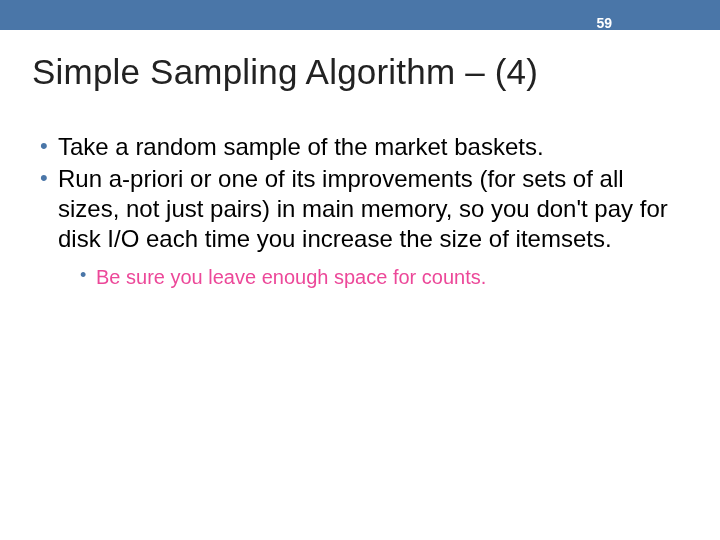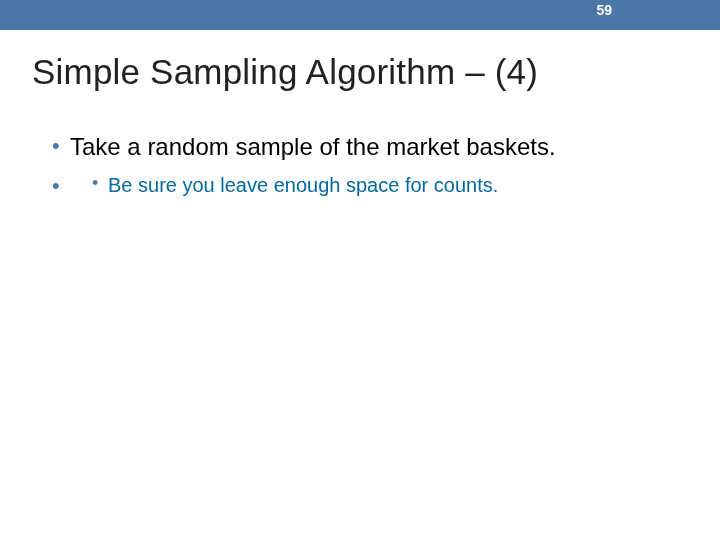--- a/index.html
+++ b/index.html
@@ -13,39 +13,39 @@
   }
   .header-bar {
     background: #4a76a8;
     height: 30px;
     width: 100%;
     position: relative;
   }
   .slide-number {
     position: absolute;
     right: 108px;
-    top: 2px;
+    top: 15px;
     color: #ffffff;
     font-weight: bold;
     font-size: 14px;
   }
   .title {
     font-size: 35px;
     color: #222222;
     margin: 22px 0 0 32px;
     font-weight: normal;
     letter-spacing: 0.2px;
   }
   .content {
     margin: 40px 40px 0 40px;
   }
   ul.outer {
     list-style: none;
     padding: 0;
-    margin: 12px;
+    margin: 0;
   }
   ul.outer > li {
     position: relative;
     padding-left: 18px;
     font-size: 24px;
     line-height: 1.25;
     color: #000000;
     margin-bottom: 2px;
   }
   ul.outer > li::before {
@@ -60,21 +60,21 @@
   ul.inner {
     list-style: none;
     padding: 0;
     margin: 10px 0 0 22px;
   }
   ul.inner > li {
     position: relative;
     padding-left: 16px;
     font-size: 20px;
     line-height: 1.3;
-    color: #0369a1;
+    color: #ec4899;
   }
   ul.inner > li::before {
     content: "•";
     position: absolute;
     left: 0;
     top: 0;
     color: #4a76a8;
     font-size: 18px;
     line-height: 1.3;
   }
@@ -87,20 +87,21 @@
 </div>
 
 <h1 class="title">Simple Sampling Algorithm – (4)</h1>
 
 <div class="content">
   <ul class="outer">
     <li>
       <span>Take a random sample of the market baskets.</span>
     </li>
     <li>
+      <span>Run a-priori or one of its improvements (for sets of all sizes, not just pairs) in main memory, so you don't pay for disk I/O each time you increase the size of itemsets.</span>
       <ul class="inner">
         <li>
           <span>Be sure you leave enough space for counts.</span>
         </li>
       </ul>
     </li>
   </ul>
 </div>
 
 </body></html>

